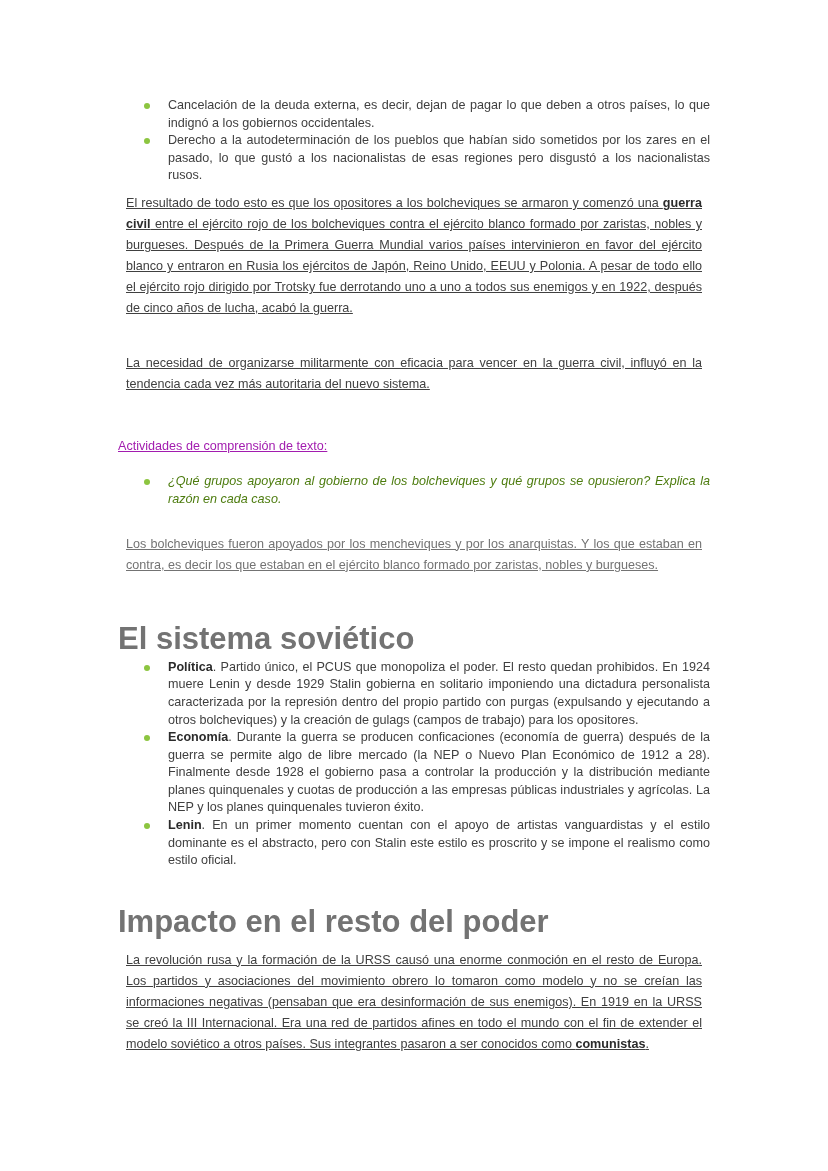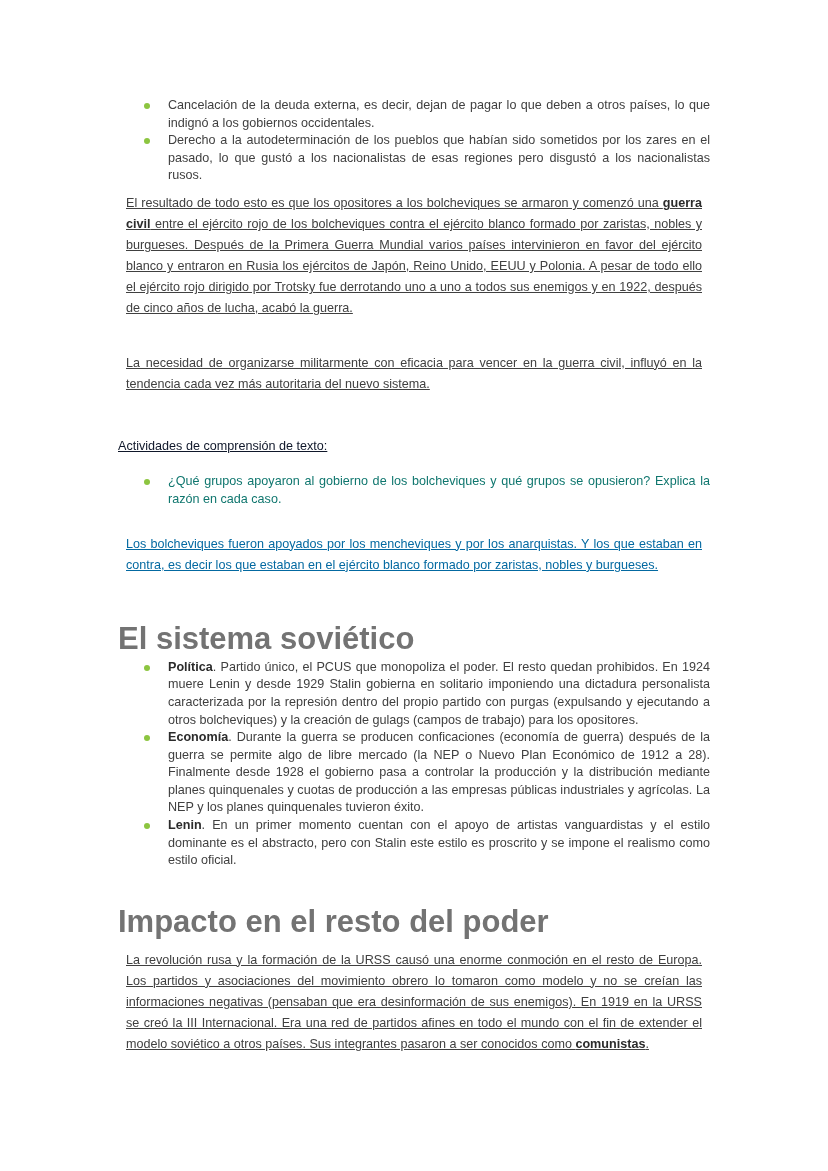--- a/index.html
+++ b/index.html
@@ -4,23 +4,23 @@
 <style>
   html, body { margin: 0; padding: 0; background: #ffffff; }
   body { width: 828px; height: 1171px; position: relative; overflow: hidden;
          font-family: "Liberation Sans", sans-serif; color: #404040; }
   .page { position: absolute; left: 118px; top: 97px; width: 592px; }
   p { margin: 8px; font-size: 12.6px; line-height: 21px; text-align: justify; text-decoration: underline; }
   .bul { position: relative; padding-left: 50px; font-size: 12.6px; line-height: 17.6px; text-align: justify; }
   .bul .dot { position: absolute; left: 26px; top: 6px; width: 6px; height: 6px; border-radius: 50%; background: #8cc540; }
   b { color: #2b2b2b; }
   .gap { height: 17.6px; }
-  .act-title { color: #0f172a; text-decoration: underline; font-size: 12.6px; line-height: 17.6px; }
-  .act { color: #0f766e; }
-  .dark { color: #0369a1; }
+  .act-title { color: #a21caf; text-decoration: underline; font-size: 12.6px; line-height: 17.6px; }
+  .act { color: #4d7c0f; font-style: italic; }
+  .dark { color: #737373; }
   h1 { margin: 0; font-size: 31px; line-height: 40px; color: #737373; font-weight: bold; }
 </style>
 </head>
 <body>
 
 <div class="page">
   <div class="bul">
     <span class="dot"></span>
     <span>Cancelación de la deuda externa, es decir, dejan de pagar lo que deben a otros países, lo que indignó a los gobiernos occidentales.</span>
   </div>

